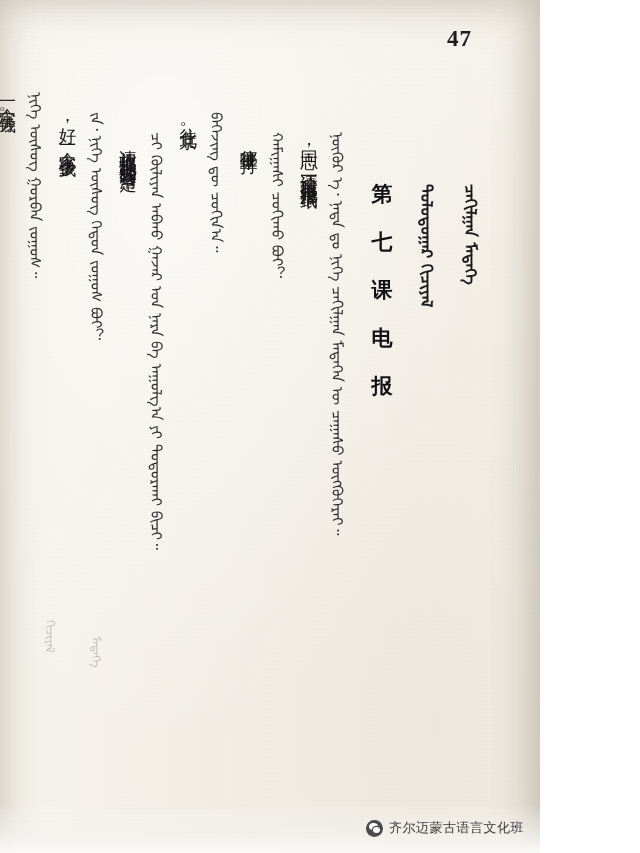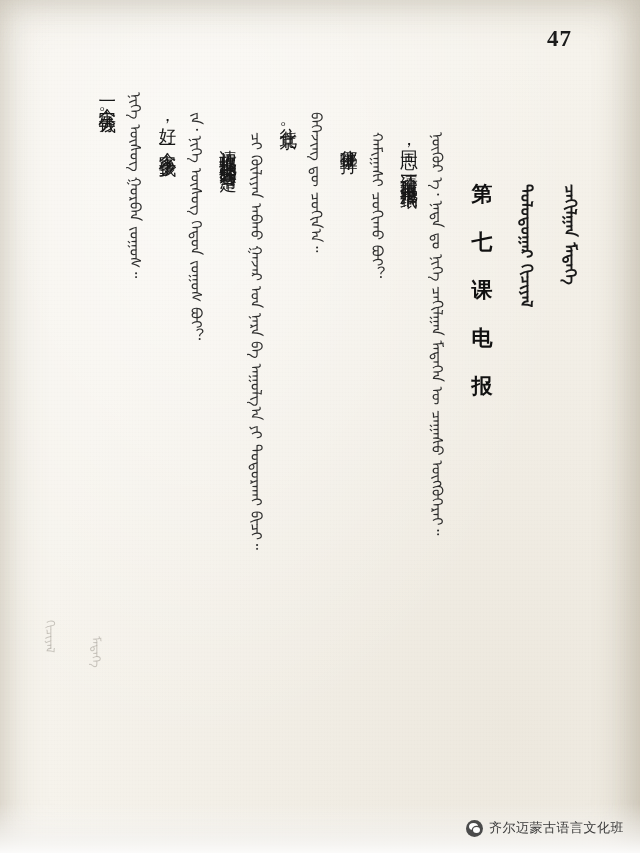--- a/index.html
+++ b/index.html
@@ -10,21 +10,21 @@
   body {
     width: 640px;
     height: 853px;
     font-family: "Liberation Serif", serif;
     overflow: hidden;
   }
 
   
   #page {
     position: relative;
-    width: 640px;
+    width: 540px;
     height: 853px;
     background: #f6f3ec;
     background-image:
       radial-gradient(ellipse at 30% 20%, rgba(255,255,255,0.55), rgba(255,255,255,0) 60%),
       radial-gradient(ellipse at 80% 85%, rgba(226,219,205,0.45), rgba(255,255,255,0) 65%);
     overflow: hidden;
   }
 
   
   #grain {

